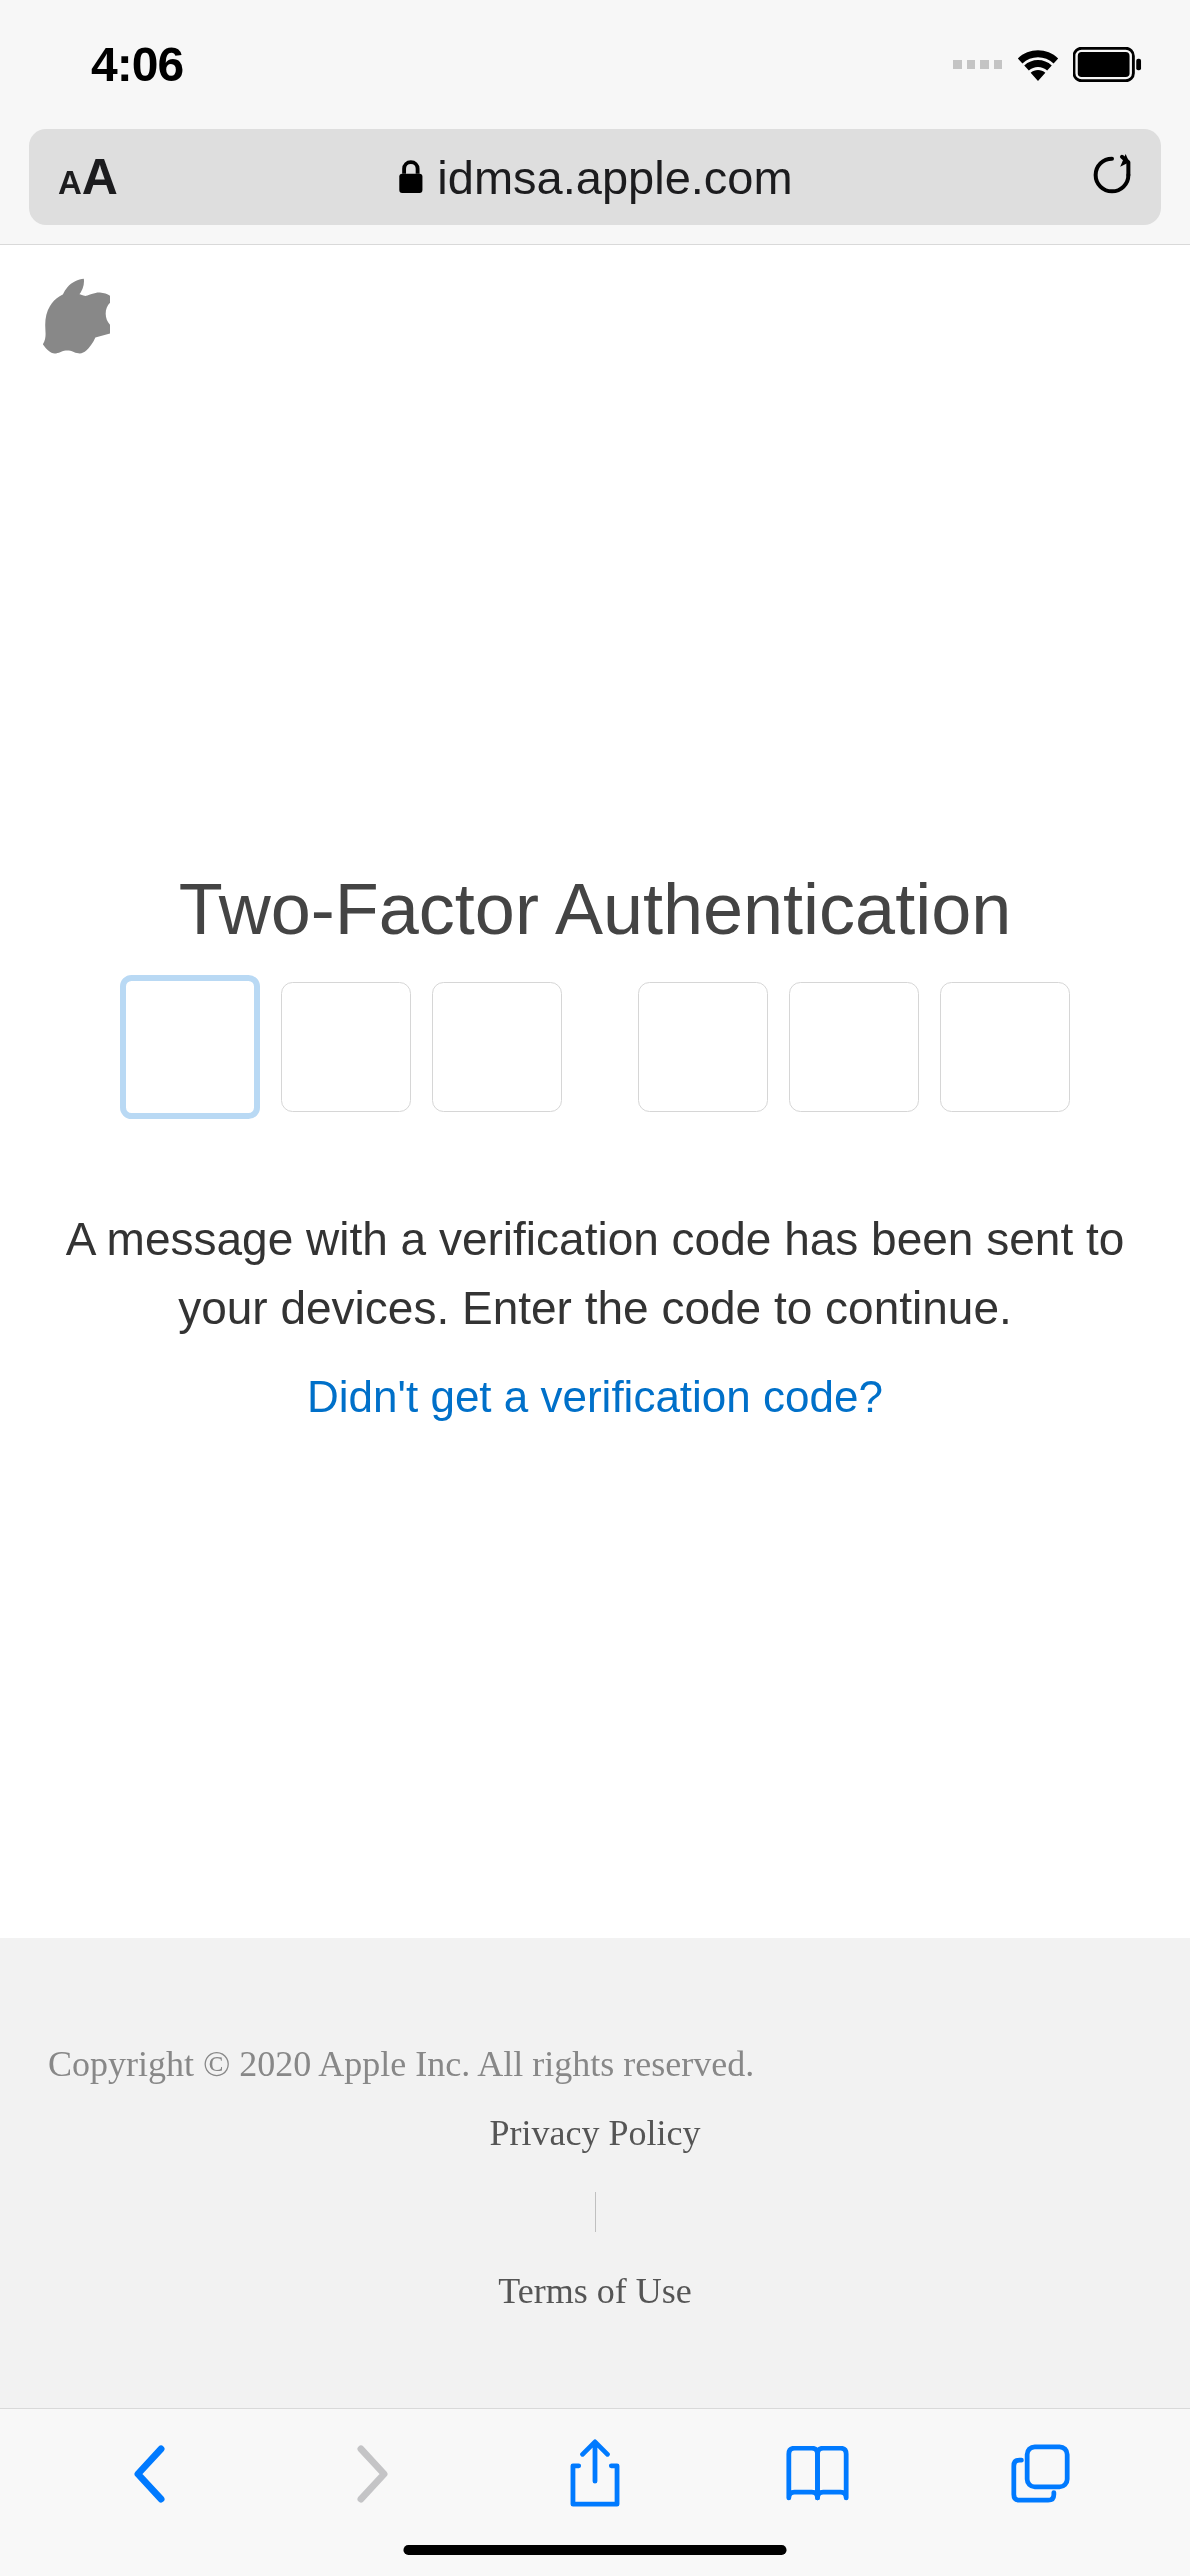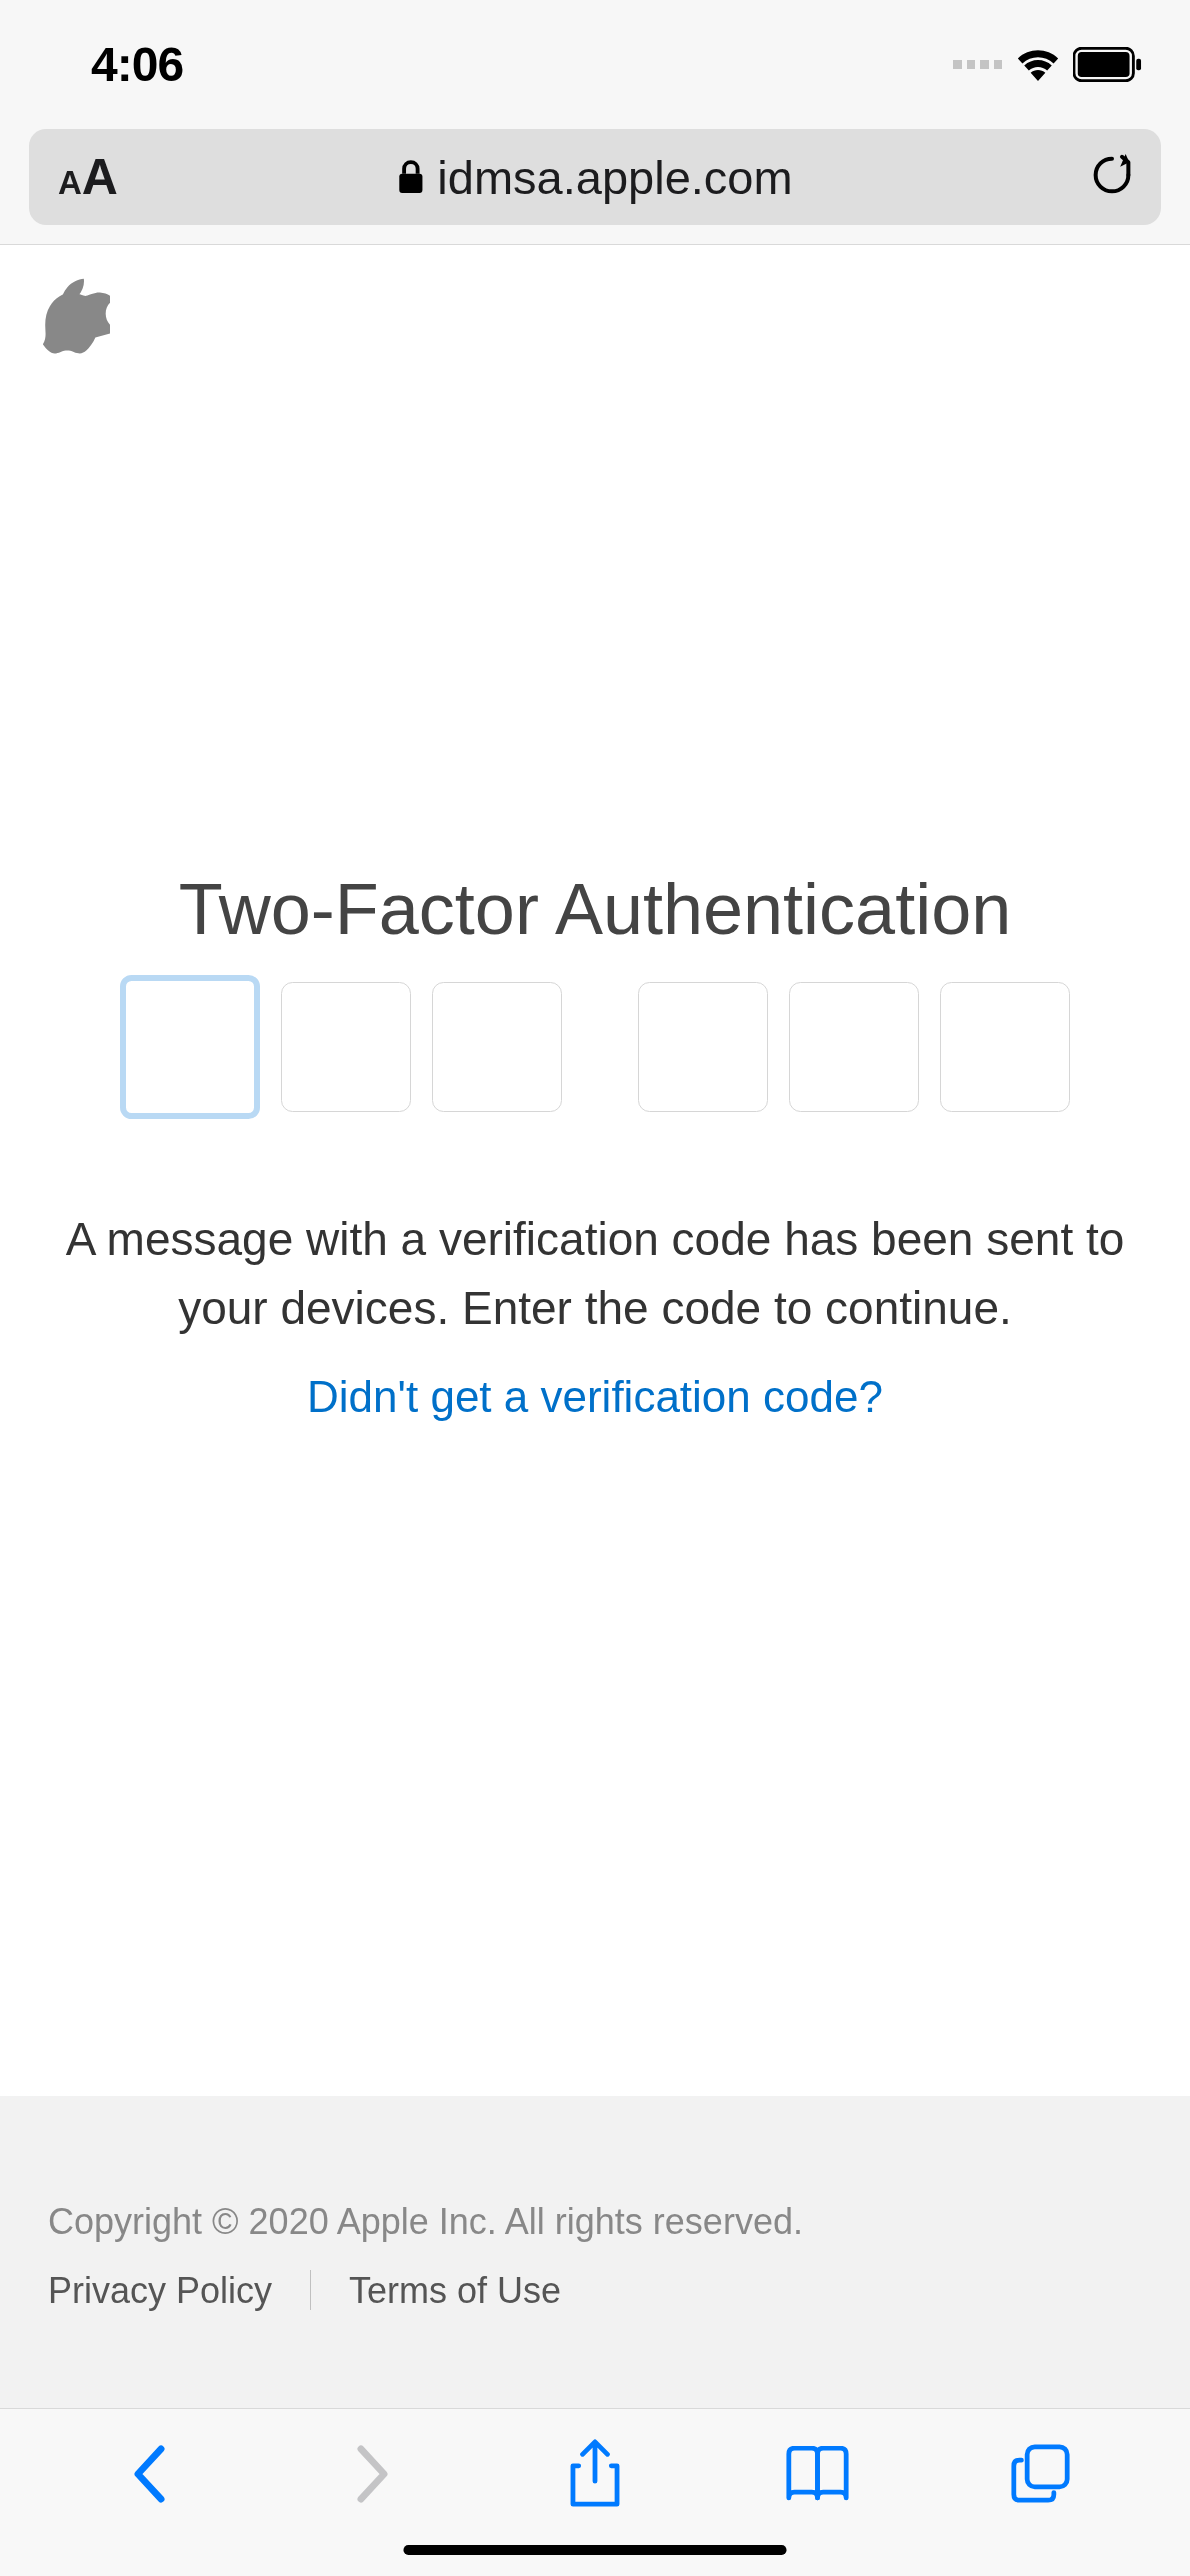--- a/index.html
+++ b/index.html
@@ -130,32 +130,34 @@
       font-size: 44px;
       color: #0070c9;
       text-decoration: none;
     }
 
     
     .footer {
       background: #f2f2f2;
       padding: 105px 48px 96px;
       margin-top: auto;
+      font-family: Liberation Serif, serif;
     }
     .copyright {
       font-size: 36px;
       color: #888;
       margin-bottom: 27px;
     }
     .footer-links {
       display: flex;
-      align-items: flex-start;
+      align-items: center;
       gap: 38px;
       font-size: 36px;
       color: #555;
+      flex-direction: column;
     }
     .footer-divider {
       width: 1px;
       height: 40px;
       background: #c0c0c0;
     }
 
     
     .bottom-bar {
       height: 168px;

